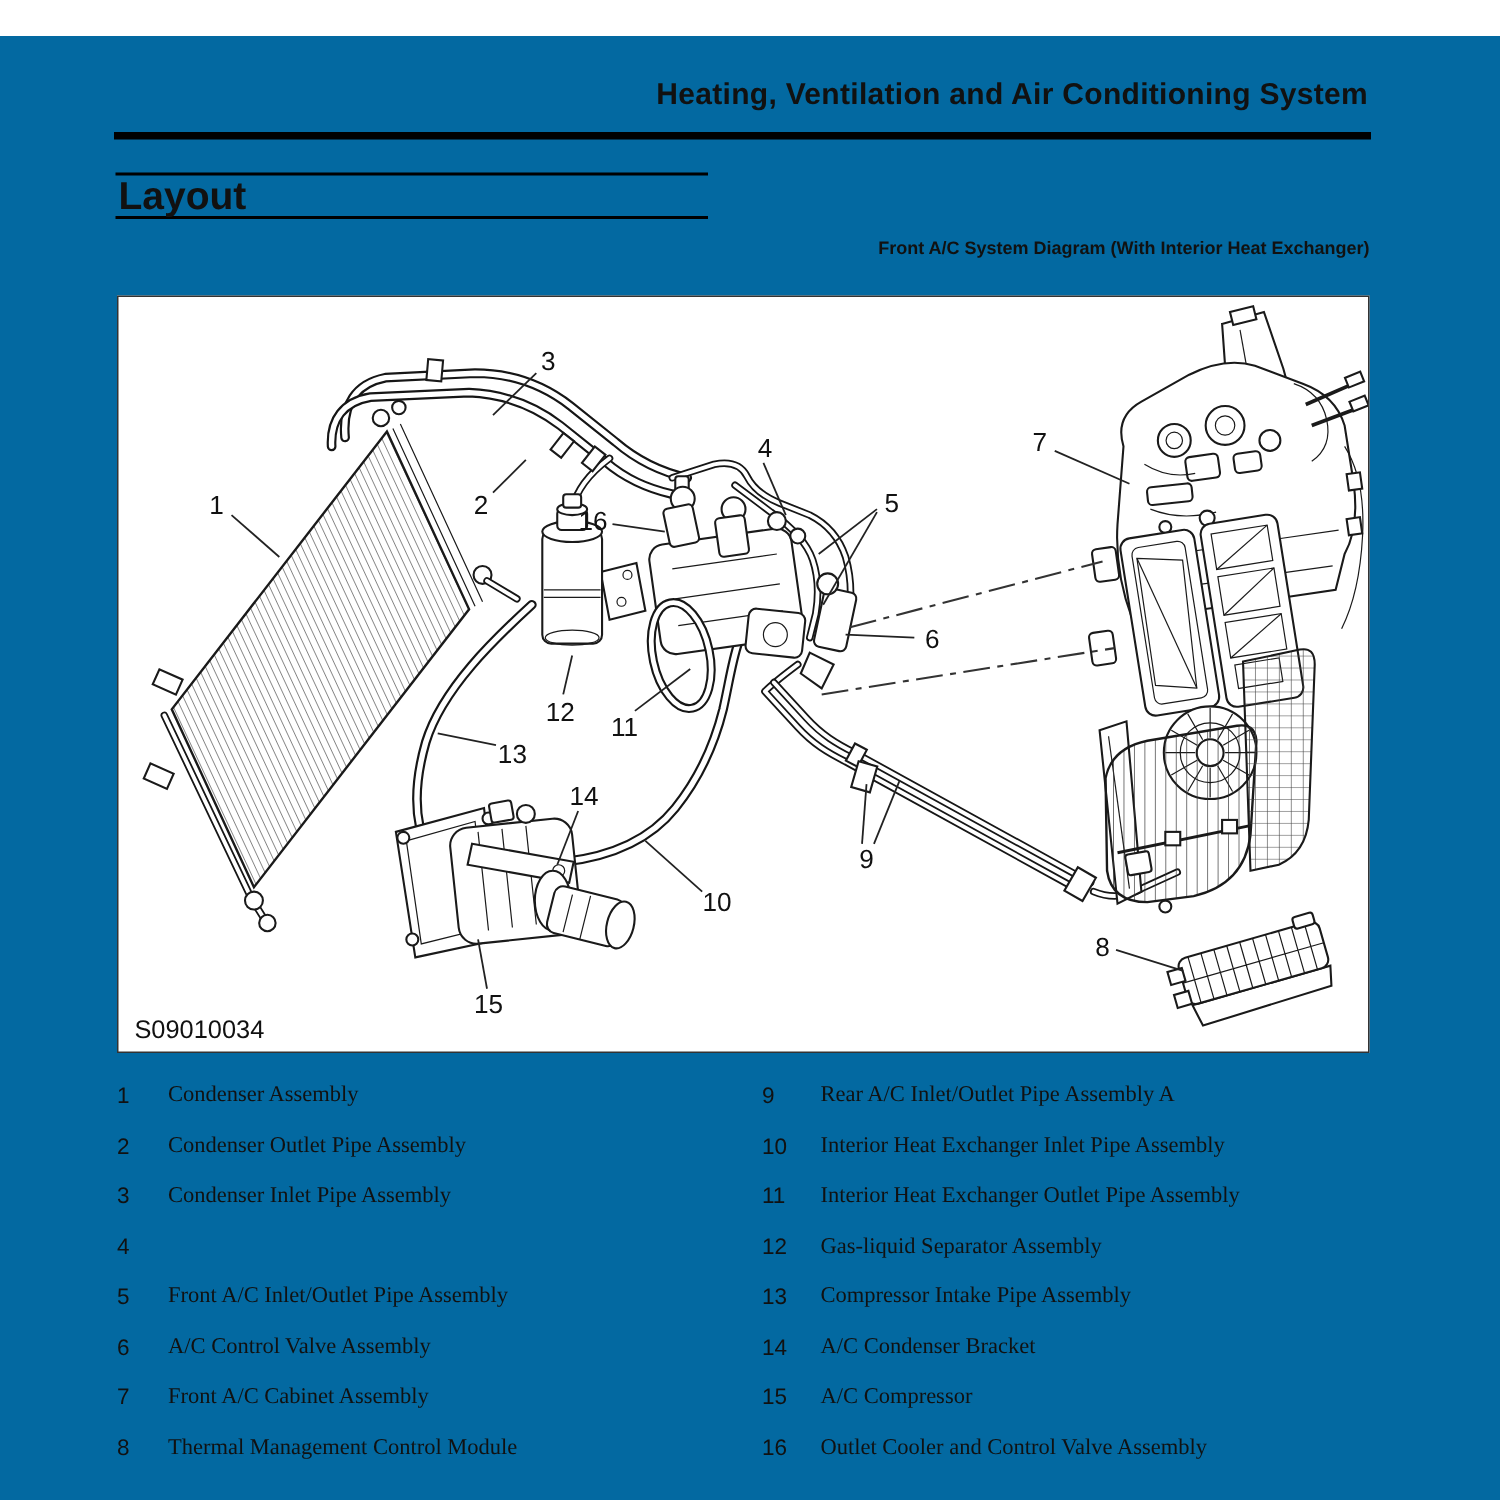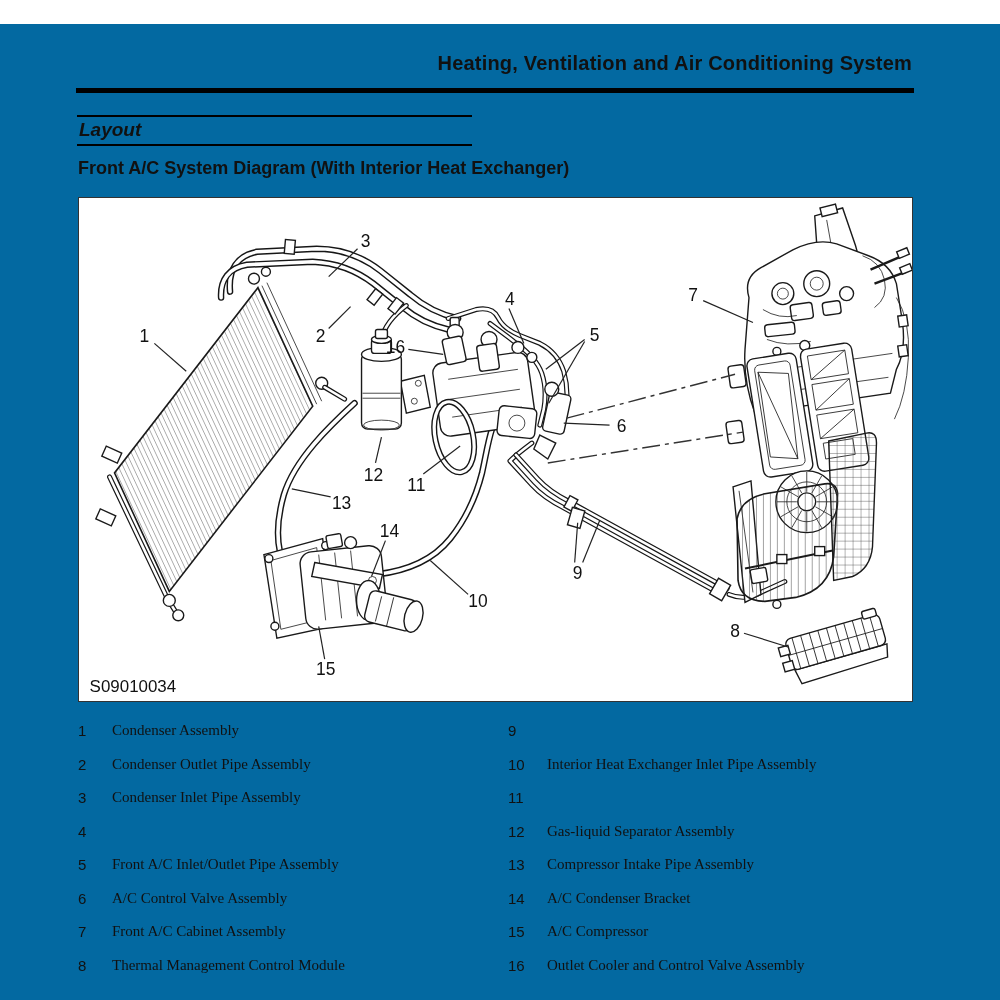--- a/index.html
+++ b/index.html
@@ -2,23 +2,23 @@
 <html><head>
 <meta charset="utf-8">
 <style>
   html,body{margin:0;padding:0;background:#fff;}
   .page{position:relative;width:1000px;height:1000px;background:#0369a1;color:#111;
         font-family:"Liberation Sans",sans-serif;overflow:hidden;margin-top:24px;}
   .header-title{position:absolute;top:28px;right:88px;font-size:20px;font-weight:bold;letter-spacing:0.2px;}
   .rule-thick{position:absolute;top:64px;left:76px;width:838px;height:5px;background:#000;}
   .layout-block{position:absolute;top:91px;left:77px;width:395px;}
   .layout-line{height:2px;background:#000;}
-  .layout-title{font-size:19px;font-weight:bold;line-height:22px;padding:2px 0 3px 2px;font-style:italic;}
-  .figure-title{position:absolute;top:134px;left:78px;width:835px;text-align:left;
-                font-size:18px;font-weight:bold;}
+  .layout-title{font-size:26px;font-weight:bold;line-height:22px;padding:2px 0 3px 2px;}
+  .figure-title{position:absolute;top:134px;left:78px;width:835px;text-align:right;
+                font-size:12px;font-weight:bold;}
   .diagram-box{position:absolute;top:173px;left:78px;width:835px;height:505px;
                border:1.5px solid #333;box-sizing:border-box;background:#fff;}
   .diagram-box svg{position:absolute;top:0;left:0;width:100%;height:100%;}
 
   
   .m{fill:#fff;stroke:#1a1a1a;stroke-width:1.4;}
   .ml{fill:none;stroke:#1a1a1a;stroke-width:0.8;}
   .po{stroke:#161616;stroke-width:6.5;fill:none;stroke-linecap:round;stroke-linejoin:round;}
   .pi{stroke:#fff;stroke-width:3.6;fill:none;stroke-linecap:round;stroke-linejoin:round;}
   .po2{stroke:#161616;stroke-width:5;fill:none;stroke-linecap:round;stroke-linejoin:round;}
@@ -328,27 +328,29 @@
           <span class="legend-label">Front A/C Cabinet Assembly</span>
         </div>
       <div class="legend-row">
           <span class="legend-num">8</span>
           <span class="legend-label">Thermal Management Control Module</span>
         </div>
     </div>
     <div class="legend-col right">
       <div class="legend-row">
           <span class="legend-num">9</span>
+          <span class="legend-label">Rear A/C Inlet/Outlet Pipe Assembly A</span>
         </div>
       <div class="legend-row">
           <span class="legend-num">10</span>
           <span class="legend-label">Interior Heat Exchanger Inlet Pipe Assembly</span>
         </div>
       <div class="legend-row">
           <span class="legend-num">11</span>
+          <span class="legend-label">Interior Heat Exchanger Outlet Pipe Assembly</span>
         </div>
       <div class="legend-row">
           <span class="legend-num">12</span>
           <span class="legend-label">Gas-liquid Separator Assembly</span>
         </div>
       <div class="legend-row">
           <span class="legend-num">13</span>
           <span class="legend-label">Compressor Intake Pipe Assembly</span>
         </div>
       <div class="legend-row">

